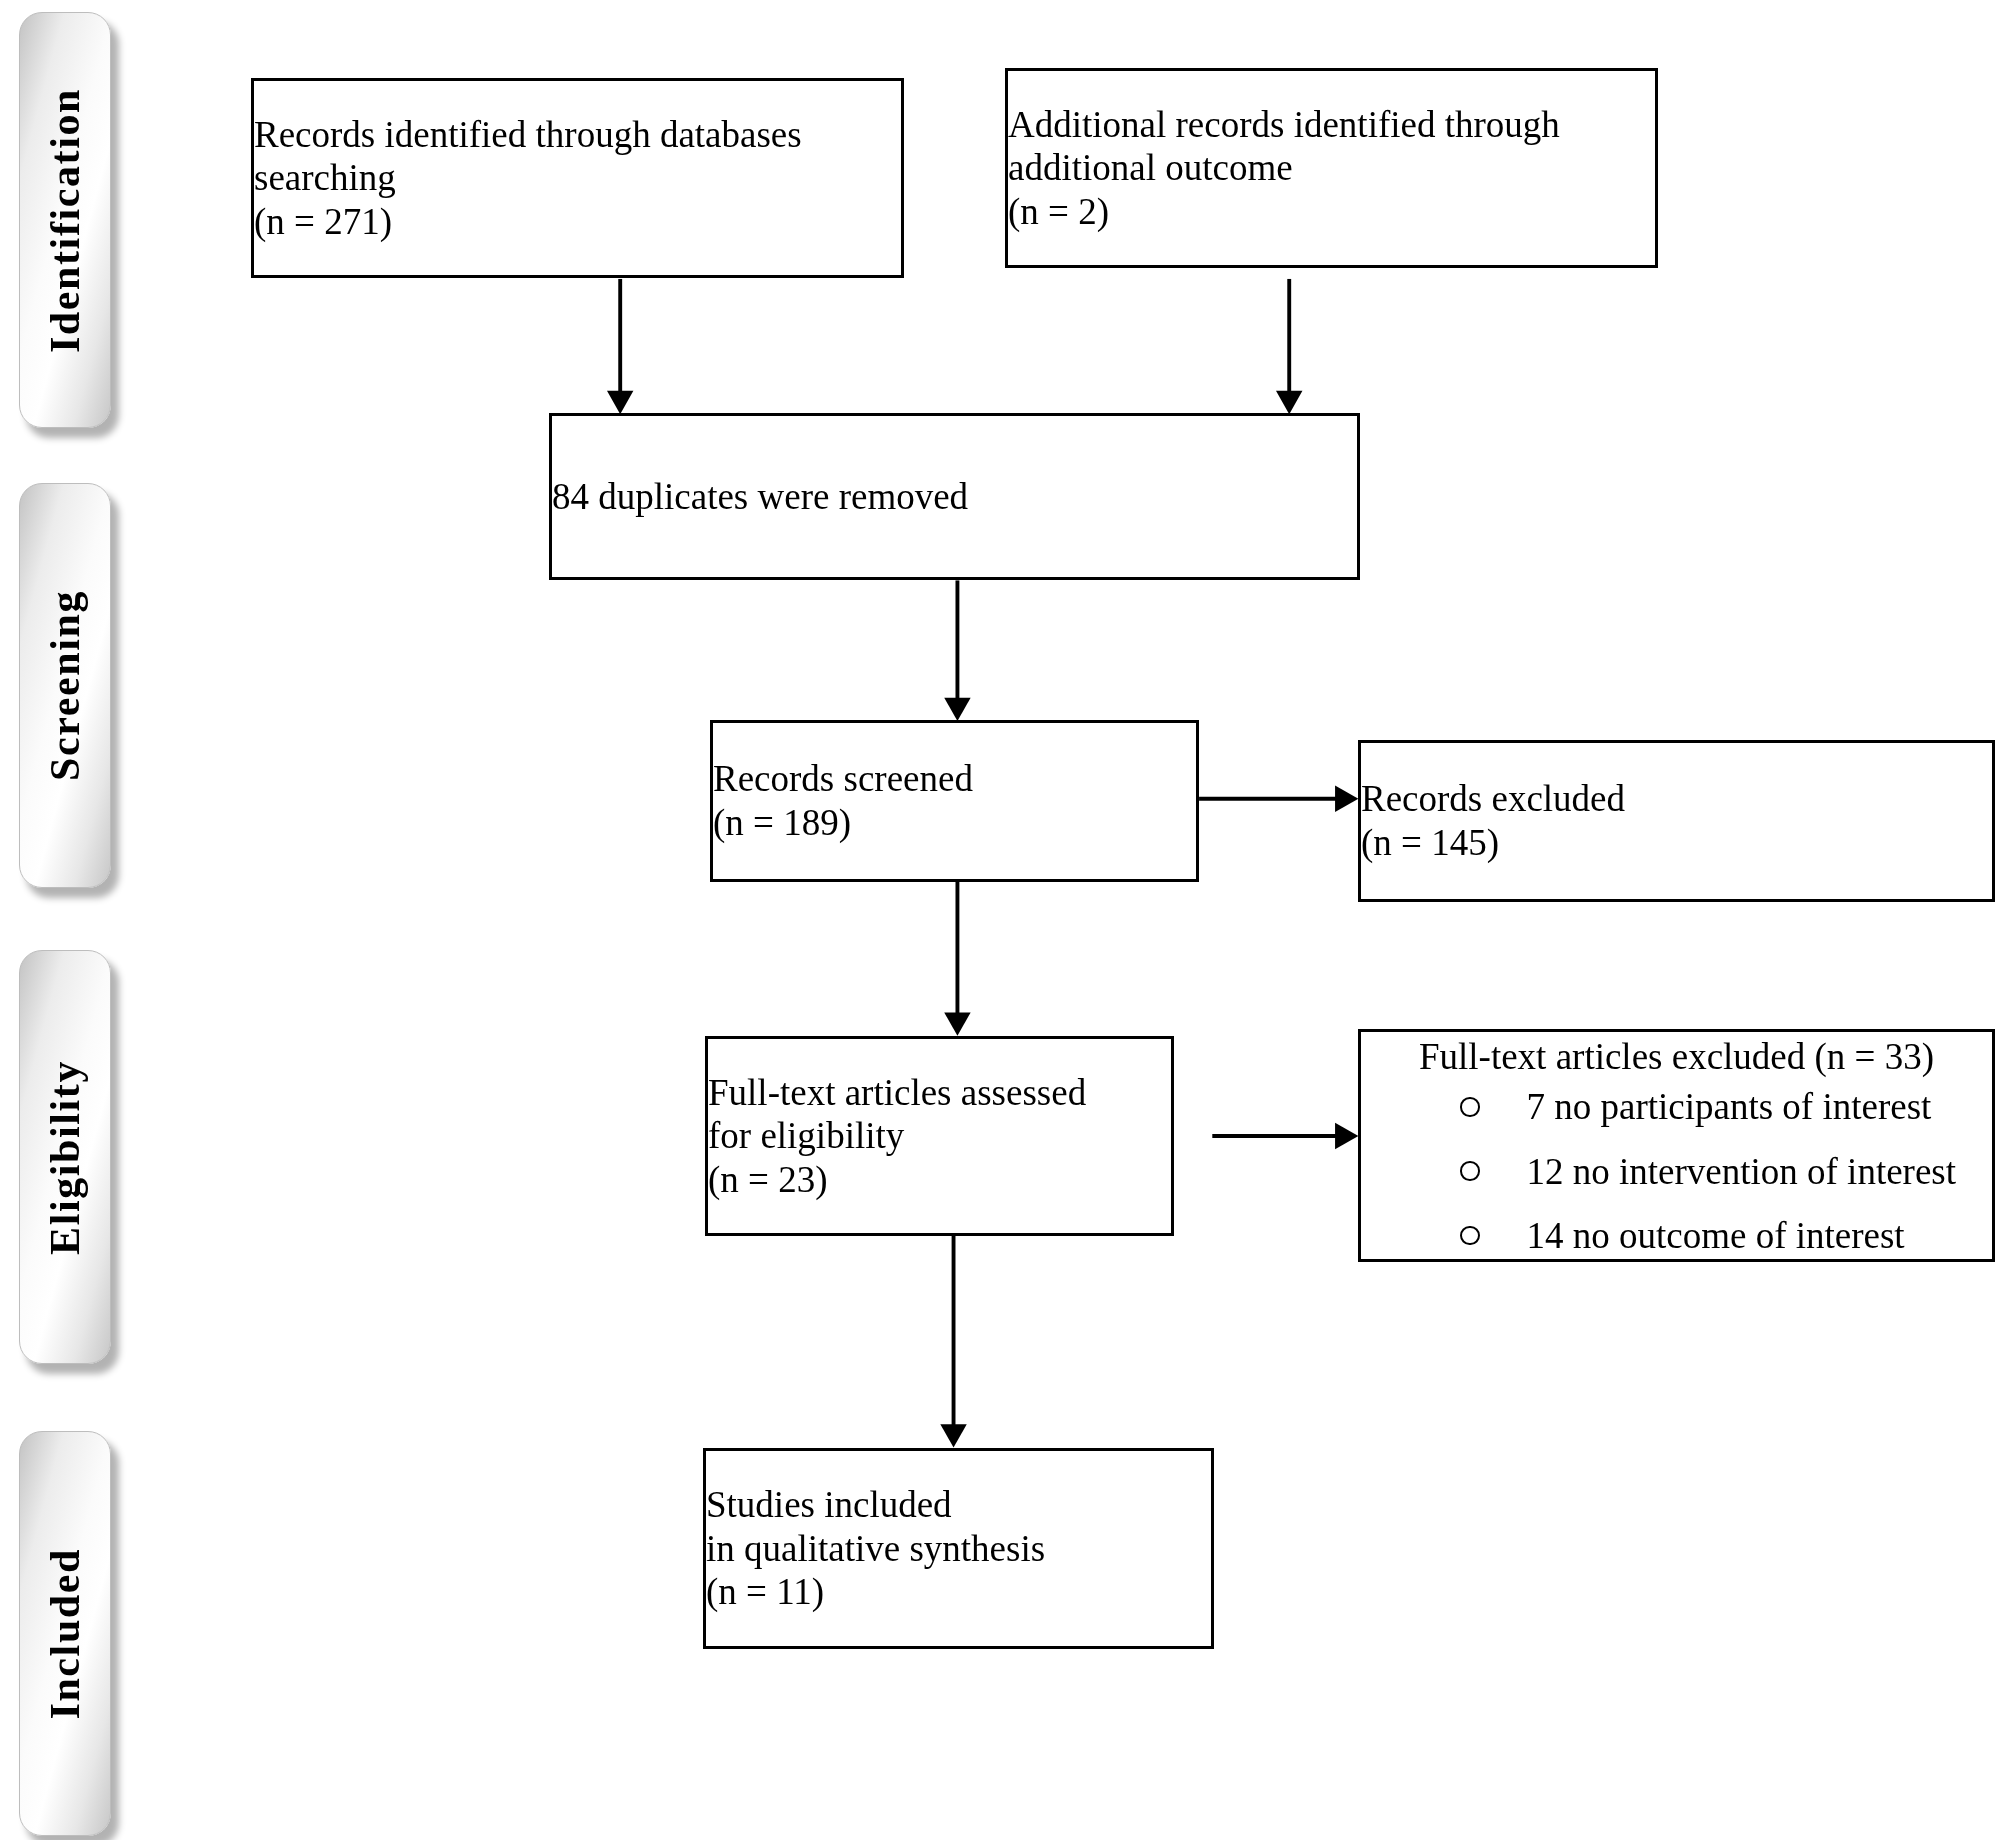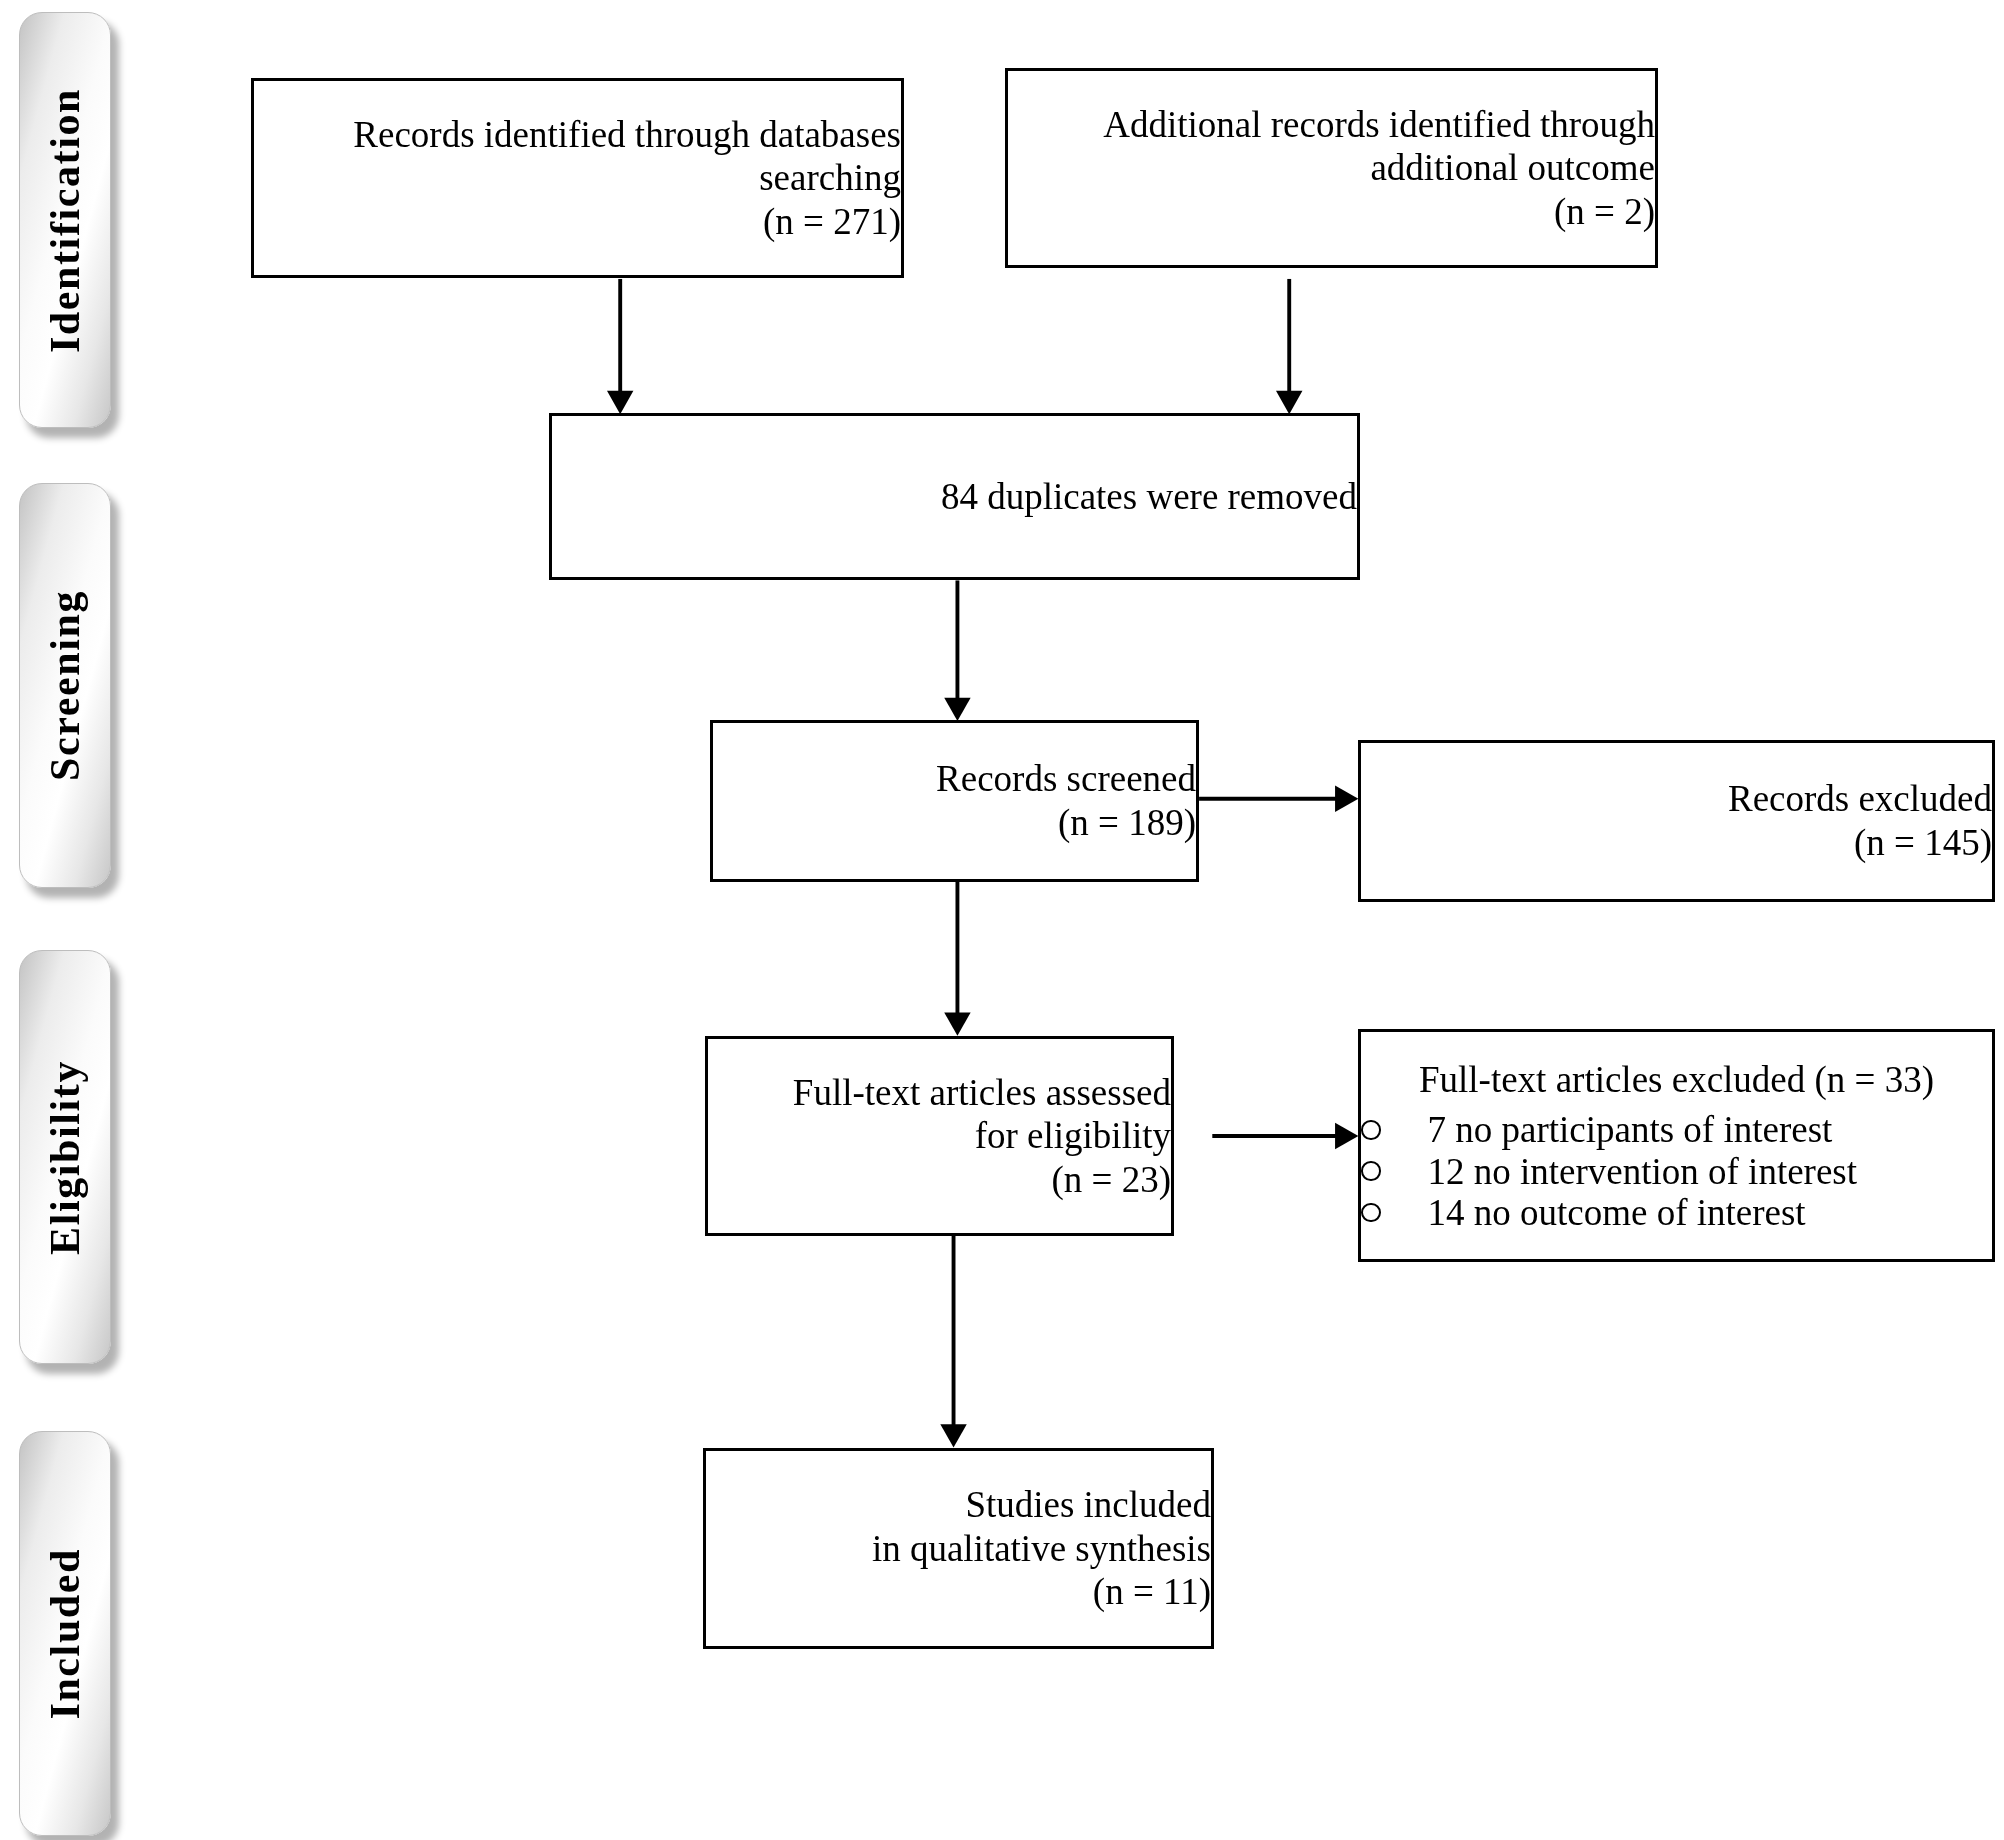--- a/index.html
+++ b/index.html
@@ -15,28 +15,28 @@
     box-shadow:7.8px 9.3px 7px rgba(0,0,0,0.30);
     display:flex;align-items:center;justify-content:center;
   }
   .pill .vtext{
     writing-mode:vertical-rl;transform:rotate(180deg);
     font-weight:bold;font-size:42px;letter-spacing:1.6px;white-space:nowrap;
   }
   
   .box{
     position:absolute;box-sizing:border-box;border:3.9px solid #000;background:#fff;
-    display:flex;flex-direction:column;align-items:flex-end;justify-content:center;
+    display:flex;flex-direction:column;align-items:flex-start;justify-content:center;
     text-align:center;font-size:37px;line-height:1.18;
   }
   .box .ln{white-space:nowrap;}
   
   .box.reasons-box{justify-content:center;align-items:stretch;}
   .reasons-title{text-align:center;white-space:nowrap;margin-bottom:7.8px;}
-  .reasons{display:flex;flex-direction:column;gap:0;text-align:left;}
+  .reasons{display:flex;flex-direction:column;gap:23px;padding-left:99px;text-align:left;}
   .reason{display:flex;align-items:center;gap:47px;line-height:1.12;white-space:nowrap;}
   .bullet-circle{
     width:15.5px;height:15.5px;border:2.3px solid #000;border-radius:50%;
     flex:none;background:transparent;
   }
   .pad-b{}
   
   .arrows{position:absolute;left:0;top:0;pointer-events:none;}
 </style>
 </head>

